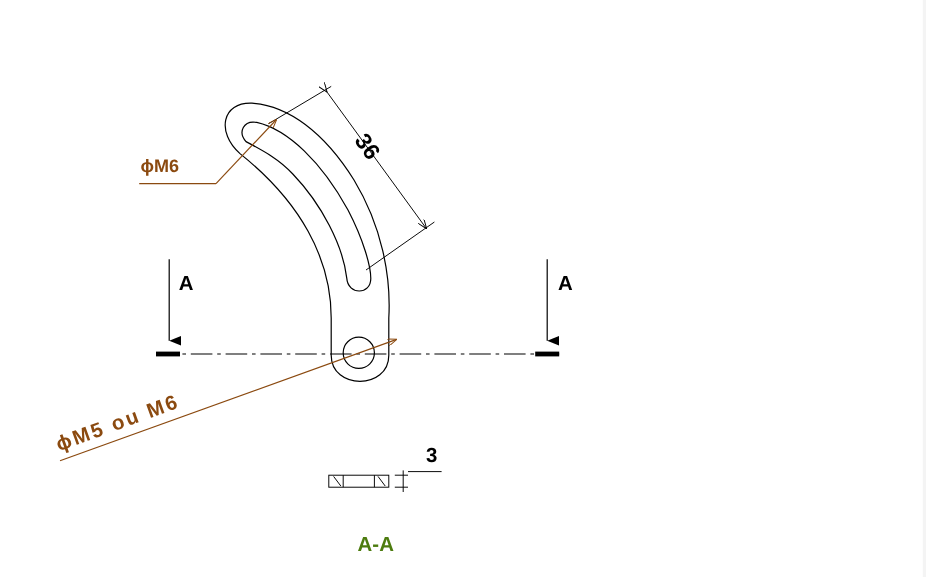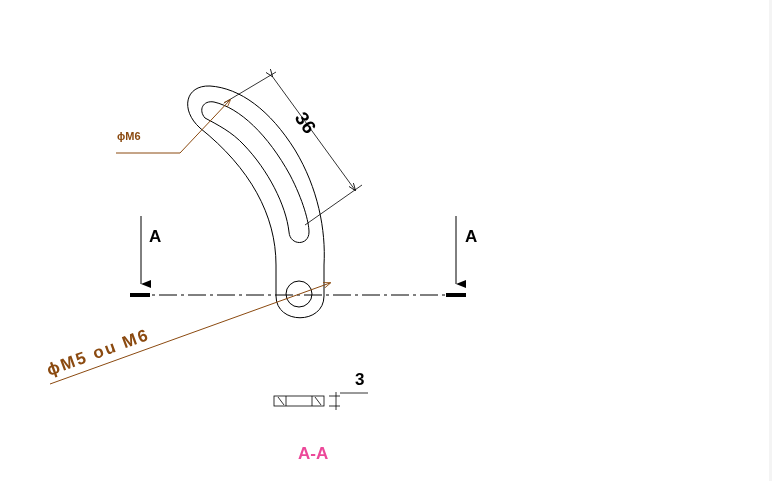--- a/index.html
+++ b/index.html
@@ -84,24 +84,24 @@
       <line class="thin" x1="315" y1="397" x2="321" y2="405"></line>
       <line class="thin" x1="329" y1="396" x2="340" y2="396"></line>
       <line class="thin" x1="329" y1="406" x2="340" y2="406"></line>
       <line class="thin" x1="336" y1="392" x2="336" y2="410"></line>
       <line class="thin" x1="340" y1="393" x2="368" y2="393"></line>
     </g>
   </svg>
 
   <div class="lbl" style="position:absolute; left:308px; top:108px; font-size:19px; color:#000; transform:rotate(55deg); transform-origin:left top;">36</div>
 
-  <div class="lbl" style="position:absolute; left:117px; top:130px; font-size:11px; color:#8b4a10;">ϕM6</div>
+  <div class="lbl" style="position:absolute; left:117px; top:130px; font-size:15px; color:#8b4a10;">ϕM6</div>
 
   <div class="lbl" style="position:absolute; left:44px; top:362px; font-size:17px; color:#8b4a10; letter-spacing:2px; transform:rotate(-20deg); transform-origin:left top; white-space:nowrap;">ϕM5 ou M6</div>
 
   <div class="lbl" style="position:absolute; left:149px; top:227px; font-size:17px; color:#000;">A</div>
 
   <div class="lbl" style="position:absolute; left:465px; top:227px; font-size:17px; color:#000;">A</div>
 
   <div class="lbl" style="position:absolute; left:355px; top:370px; font-size:17px; color:#000;">3</div>
 
-  <div class="lbl" style="position:absolute; left:298px; top:444px; font-size:17px; color:#ec4899;">A-A</div>
+  <div class="lbl" style="position:absolute; left:298px; top:444px; font-size:17px; color:#4d7c0f;">A-A</div>
 </div>
 
 </body></html>

